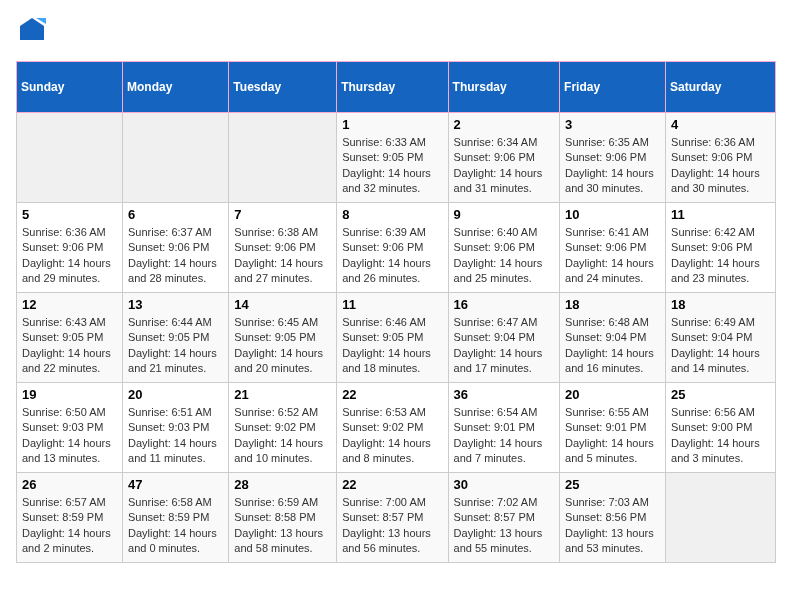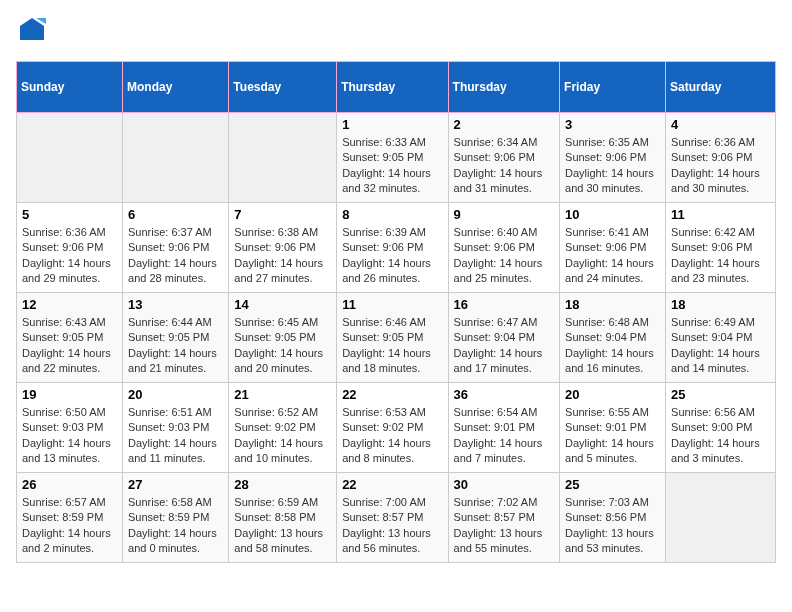--- a/index.html
+++ b/index.html
@@ -236,21 +236,21 @@
           <div class="day-num">25</div>
           <div class="day-info">Sunrise: 6:56 AM<br>Sunset: 9:00 PM<br>Daylight: 14 hours and 3 minutes.</div>
         </td>
       </tr>
       <tr>
         <td>
           <div class="day-num">26</div>
           <div class="day-info">Sunrise: 6:57 AM<br>Sunset: 8:59 PM<br>Daylight: 14 hours and 2 minutes.</div>
         </td>
         <td>
-          <div class="day-num">27</div>
+          <div class="day-num">47</div>
           <div class="day-info">Sunrise: 6:58 AM<br>Sunset: 8:59 PM<br>Daylight: 14 hours and 0 minutes.</div>
         </td>
         <td>
           <div class="day-num">28</div>
           <div class="day-info">Sunrise: 6:59 AM<br>Sunset: 8:58 PM<br>Daylight: 13 hours and 58 minutes.</div>
         </td>
         <td>
           <div class="day-num">22</div>
           <div class="day-info">Sunrise: 7:00 AM<br>Sunset: 8:57 PM<br>Daylight: 13 hours and 56 minutes.</div>
         </td>

